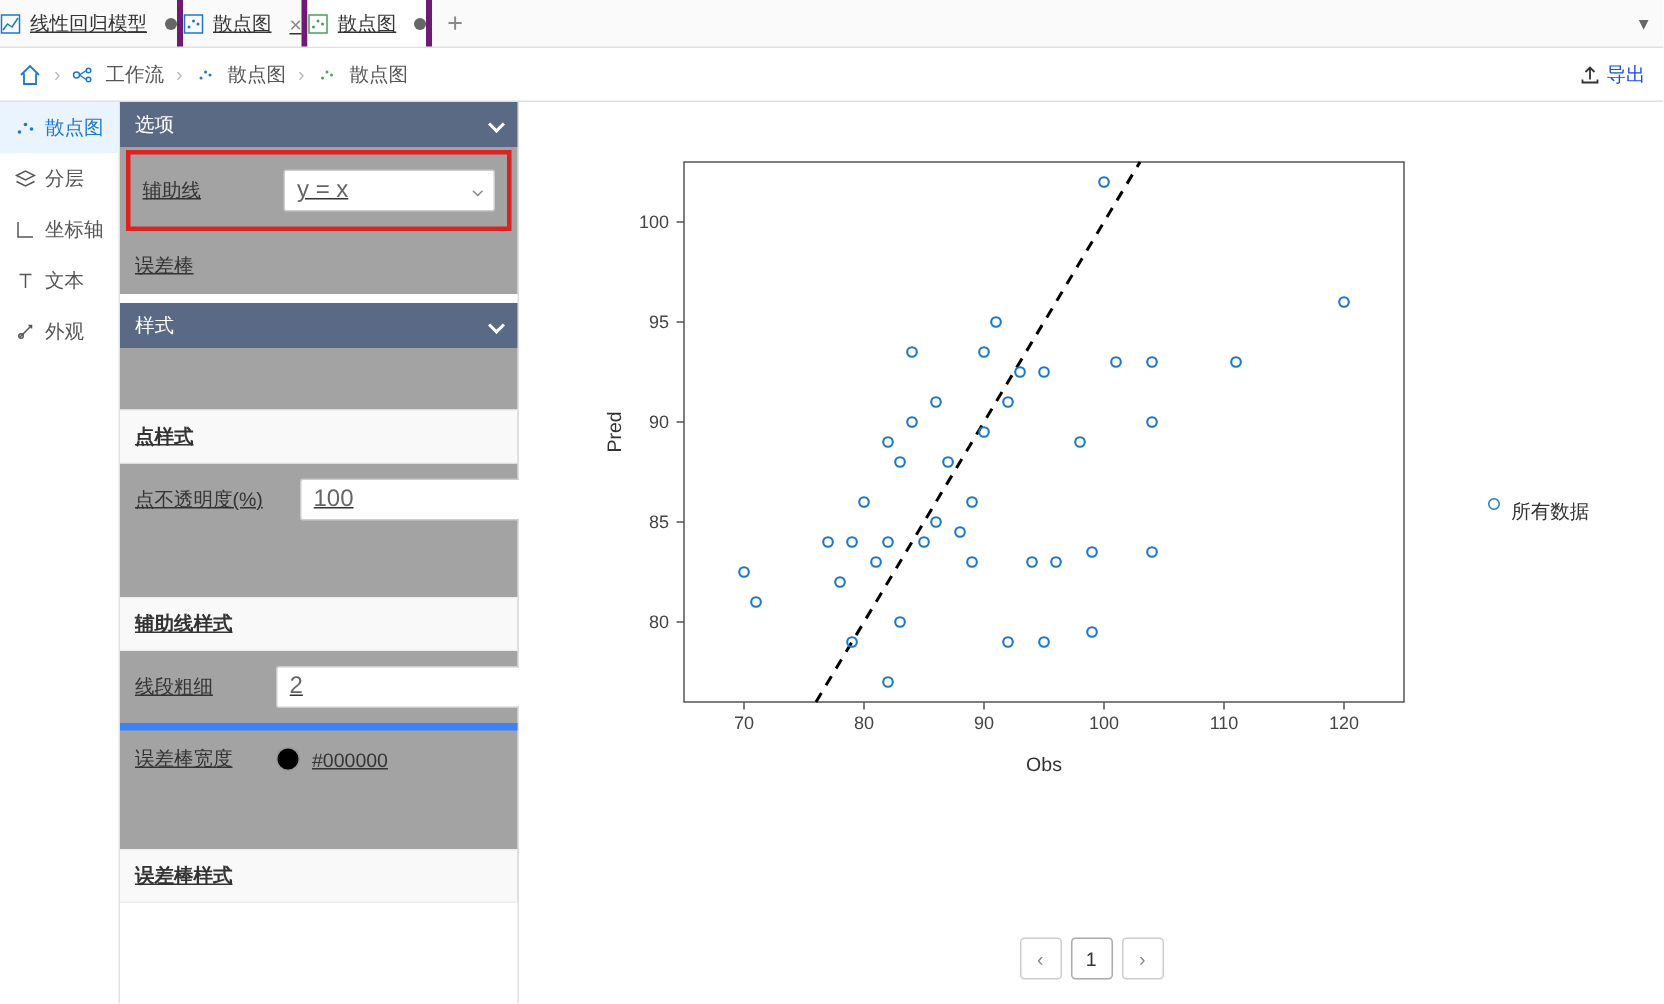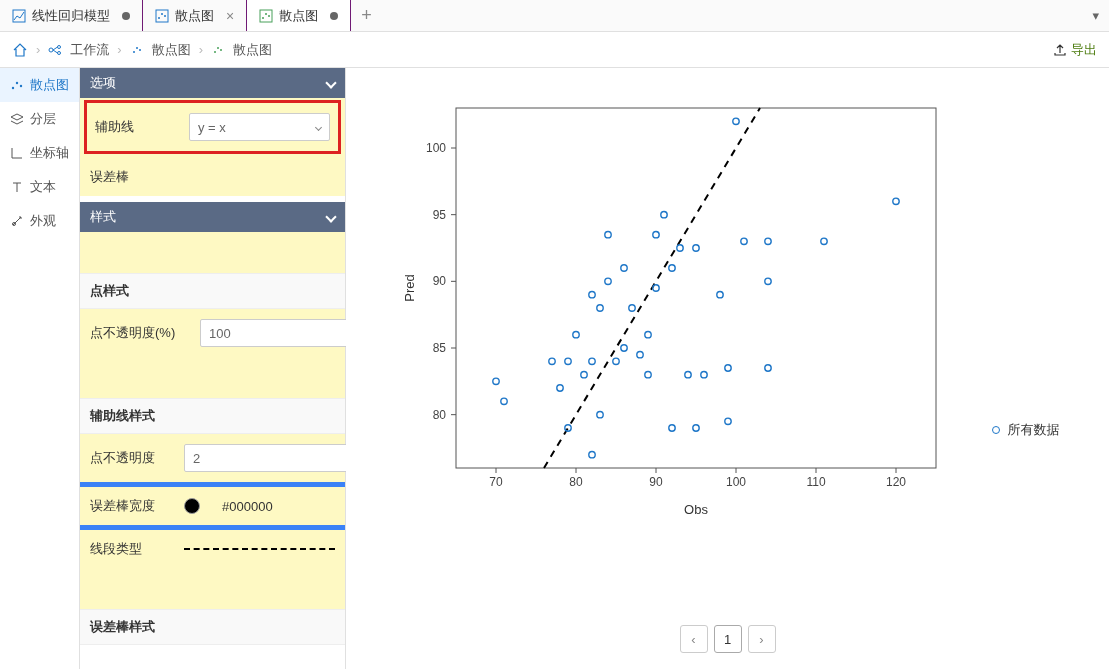--- a/index.html
+++ b/index.html
@@ -1,56 +1,56 @@
 <!DOCTYPE html>
 <html><head>
 <meta charset="utf-8">
 <style>
   * { box-sizing: border-box; margin: 0; padding: 0; }
   body { font-family: -apple-system, "Segoe UI", "Microsoft YaHei", sans-serif; font-size: 13px; color: #333; background: #fff; width: 1109px; height: 669px; overflow: hidden; }
   .tabs { display: flex; align-items: center; height: 32px; border-bottom: 1px solid #e0e0e0; background: #fafafa; }
-  .tab { display: flex; align-items: center; gap: 6px; padding: 0 12px; height: 100%; border-right: 1px solid #701a75; cursor: pointer; font-size: 13px; position: relative; }
+  .tab { display: flex; align-items: center; gap: 6px; padding: 0 0; height: 100%; border-right: 4px solid #701a75; cursor: pointer; font-size: 13px; position: relative; text-decoration: underline; }
   .tab.active { background: #fff; }
   .tab-icon { display: inline-flex; }
   .tab-dot { width: 8px; height: 8px; border-radius: 50%; background: #666; margin-left: 6px; }
   .tab-close { font-size: 14px; color: #888; cursor: pointer; margin-left: 6px; }
   .tab-add { padding: 0 10px; color: #888; font-size: 18px; cursor: pointer; }
   .tabs-menu { margin-left: auto; padding: 0 10px; color: #666; cursor: pointer; }
 
   .breadcrumb-bar { display: flex; align-items: center; height: 36px; padding: 0 12px; border-bottom: 1px solid #e0e0e0; justify-content: space-between; }
   .breadcrumb { display: flex; align-items: center; gap: 8px; color: #555; font-size: 13px; }
   .breadcrumb .sep { color: #bbb; }
   .bc-icon { color: #1f77c8; display: inline-flex; }
-  .export-btn { display: flex; align-items: center; gap: 4px; cursor: pointer; color: #4d7c0f; }
+  .export-btn { display: flex; align-items: center; gap: 4px; cursor: pointer; color: #1d4ed8; }
 
   .main { display: flex; height: calc(669px - 32px - 36px); }
   .side-rail { width: 80px; border-right: 1px solid #e0e0e0; }
   .rail-item { display: flex; align-items: center; gap: 6px; padding: 8px 10px; font-size: 13px; cursor: pointer; color: #555; }
   .rail-item.active { color: #1f77c8; background: #eaf4ff; }
   .rail-icon { display: inline-flex; width: 14px; }
 
   .options-col { width: 266px; border-right: 1px solid #e0e0e0; display: flex; flex-direction: column; }
   .panel-header { background: #5a6a85; color: #fff; font-size: 13px; padding: 6px 10px; display: flex; align-items: center; justify-content: space-between; cursor: pointer; }
   .chev { border: solid #fff; border-width: 0 2px 2px 0; display: inline-block; padding: 3px; transform: rotate(45deg); }
-  .panel-body { background: #fef9c3; }
+  .panel-body { background: #a3a3a3; text-decoration: underline; }
   .row { display: flex; align-items: center; padding: 10px 10px; gap: 10px; }
   .row + .row { border-top: 5px solid #3b82f6; }
   .row-label { font-size: 13px; color: #333; width: 84px; flex-shrink: 0; }
-  .select, .input { flex: 1; height: 28px; border: 1px solid #ccc; border-radius: 2px; padding: 0 8px; font-size: 13px; background: #fff; display: flex; align-items: center; justify-content: space-between; cursor: pointer; color: #666; }
+  .select, .input { flex: 1; height: 28px; border: 1px solid #ccc; border-radius: 2px; padding: 0 8px; font-size: 16px; background: #fff; display: flex; align-items: center; justify-content: space-between; cursor: pointer; color: #666; }
   .input { cursor: text; }
   .select .caret { border: solid #888; border-width: 0 1px 1px 0; display: inline-block; padding: 2px; transform: rotate(45deg); }
   .highlight-box { border: 3px solid #d22; padding: 4px; margin: 2px 4px 4px 4px; }
   .sub-header { font-weight: 600; font-size: 13px; padding: 8px 10px; background: #f9f9f9; border-top: 1px solid #eee; border-bottom: 1px solid #eee; margin-top: 41px; }
   .color-swatch { width: 16px; height: 16px; border-radius: 50%; border: 1px solid #999; background: #000; margin-right: 4px; }
   .dash-line { flex: 1; height: 0; border-top: 2px dashed #000; }
 
   .canvas-col { flex: 1; display: flex; flex-direction: column; background: #fff; padding: 20px 0 0 0; position: relative; }
   .chart-area { display: flex; flex: 1; align-items: flex-start; justify-content: center; position: relative; }
   .chart-wrap { display: flex; }
-  .legend { margin-left: 36px; margin-top: 244px; font-size: 13px; display: flex; align-items: center; gap: 8px; }
+  .legend { margin-left: 36px; margin-top: 244px; font-size: 13px; display: flex; gap: 8px; }
   .legend-mark { width: 8px; height: 8px; border: 1.5px solid #1f77c8; border-radius: 50%; display: inline-block; }
 
   .pager { display: flex; justify-content: center; align-items: center; gap: 6px; padding: 12px 0 16px 0; }
   .pg-btn { width: 28px; height: 28px; border: 1px solid #ccc; border-radius: 3px; display: flex; align-items: center; justify-content: center; cursor: pointer; color: #888; background: #fff; }
   .pg-btn.active { color: #333; border-color: #aaa; }
 
   svg { display: block; }
 </style>
 </head>
 <body>
@@ -213,33 +213,29 @@
       <span class="chev"></span>
     </div>
     <div class="panel-body">
       <div class="sub-header">点样式</div>
       <div class="row">
         <span class="row-label" style="width:100px">点不透明度(%)</span>
         <input class="input" value="100" style="">
       </div>
       <div class="sub-header">辅助线样式</div>
       <div class="row">
-        <span class="row-label">点不透明度</span>
+        <span class="row-label">线段粗细</span>
         <input class="input" value="2" style="">
       </div>
       <div class="row">
         <span class="row-label">误差棒宽度</span>
-        <div style="display:flex;align-items:center;flex:1;gap:18px">
+        <div style="display:flex;align-items:center;flex:1;gap:4px">
           <span class="color-swatch"></span>
           <span>#000000</span>
         </div>
-      </div>
-      <div class="row">
-        <span class="row-label">线段类型</span>
-        <div class="dash-line"></div>
       </div>
       <div class="sub-header">误差棒样式</div>
     </div>
   </div>
 
   <div class="canvas-col">
     <div class="chart-area">
       <div class="chart-wrap">
         <svg id="chart-svg" width="560" height="440">
             <rect x="60" y="20" width="480" height="360" fill="none" stroke="#555" stroke-width="1"></rect>

